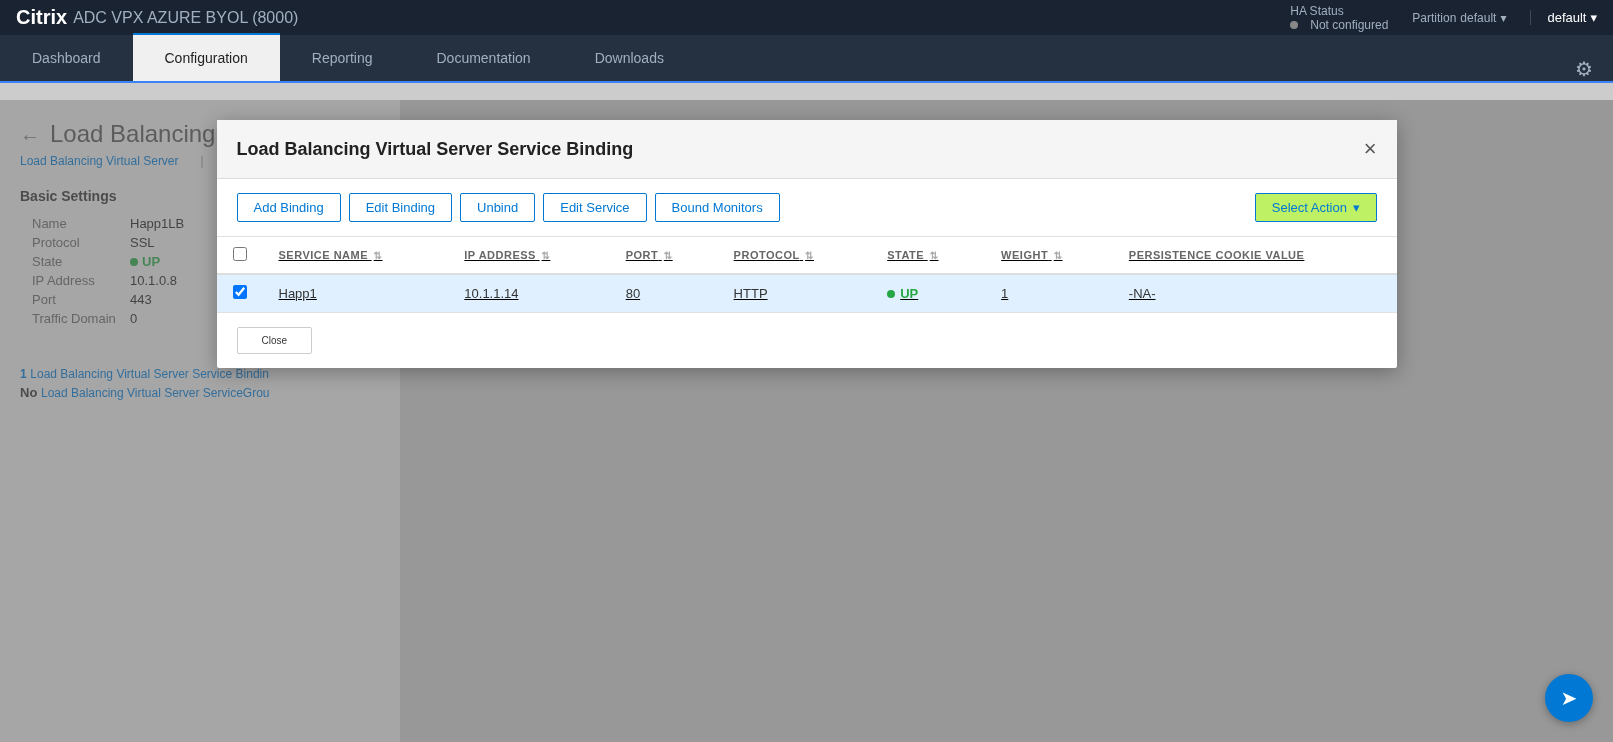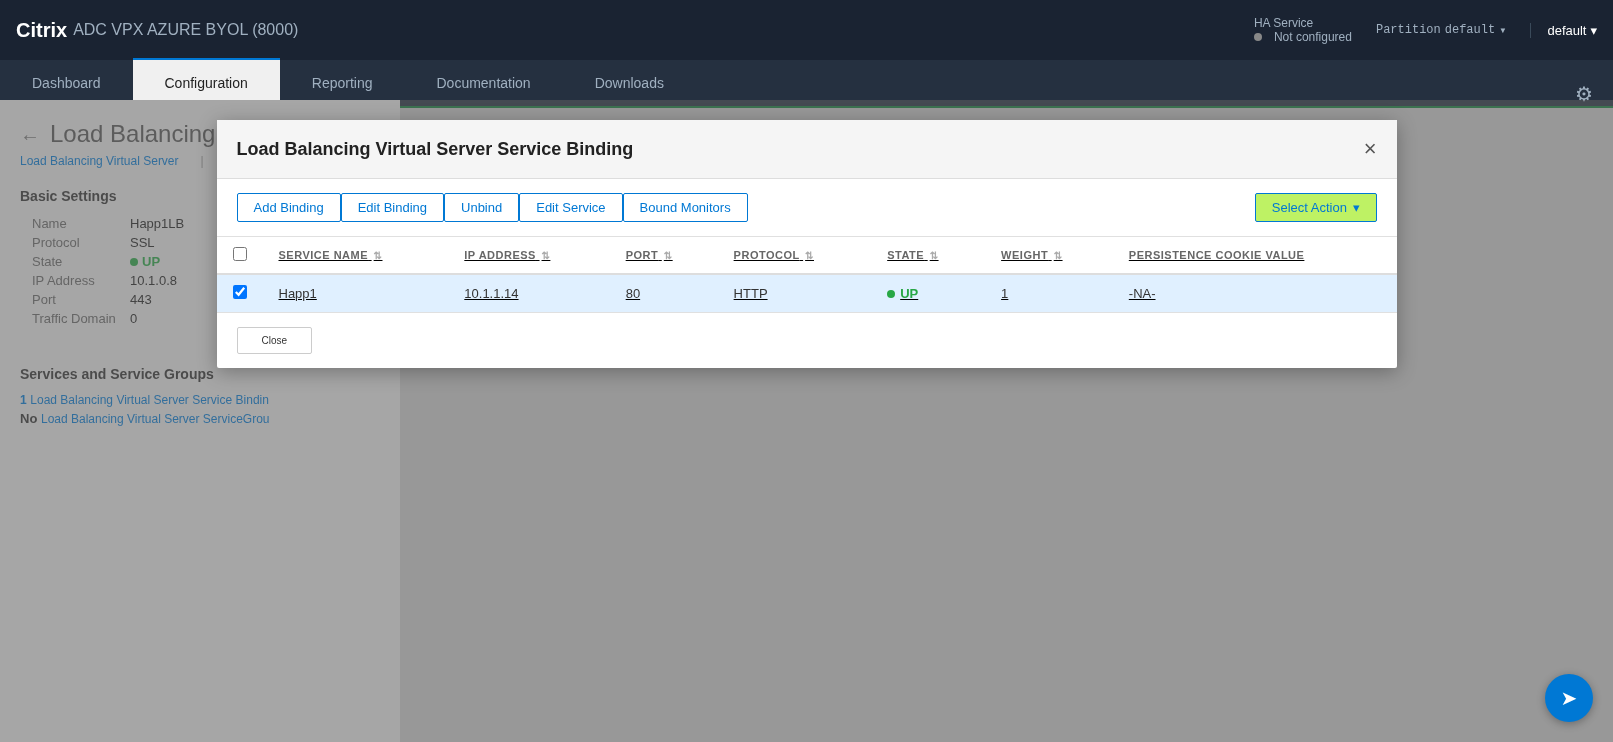--- a/index.html
+++ b/index.html
@@ -1,46 +1,46 @@
 <!DOCTYPE html>
 <html><head>
   <meta charset="utf-8">
   <style>
     * { box-sizing: border-box; margin: 0; padding: 0; }
     body { font-family: Arial, sans-serif; font-size: 13px; background: #ccc; overflow: hidden; width: 1613px; height: 742px; }
 
     
     .topbar {
       background: #1a2332;
-      height: 60px;
+      height: 35px;
       display: flex;
       align-items: center;
       padding: 0 16px;
       justify-content: space-between;
     }
     .topbar-left { display: flex; align-items: center; gap: 6px; }
     .topbar-brand-citrix { color: #fff; font-size: 20px; font-weight: bold; }
     .topbar-brand-rest { color: #a0b0c0; font-size: 16px; font-weight: normal; }
     .topbar-right { display: flex; align-items: center; gap: 24px; }
     .ha-status { display: flex; flex-direction: column; align-items: flex-start; }
     .ha-status-title { color: #a0b0c0; font-size: 12px; }
     .ha-status-val { display: flex; align-items: center; gap: 12px; color: #a0b0c0; font-size: 12px; }
     .ha-dot { width: 8px; height: 8px; border-radius: 50%; background: #888; }
-    .partition { color: #a0b0c0; font-size: 12px; display: flex; align-items: center; gap: 4px; font-family: Liberation Mono, monospace; }
+    .partition { color: #a0b0c0; font-size: 12px; display: flex; align-items: center; gap: 4px; }
     .user-menu { color: #fff; font-size: 13px; display: flex; align-items: center; gap: 4px; border-left: 1px solid #3a4a5a; padding-left: 16px; }
     .gear-icon { color: #a0b0c0; font-size: 20px; cursor: pointer; }
 
     
     .navbar {
       background: #253040;
       height: 48px;
       display: flex;
       align-items: flex-end;
       padding: 0 0;
-      border-bottom: 2px solid #15803d;
+      border-bottom: 2px solid #3b82f6;
     }
     .nav-tab {
       padding: 12px 32px;
       color: #a0b0c0;
       cursor: pointer;
       font-size: 14px;
       border-top: 2px solid transparent;
       height: 48px;
       display: flex;
       align-items: center;
@@ -109,20 +109,21 @@
       justify-content: space-between;
       border-bottom: 1px solid #ddd;
     }
     .modal-title { font-size: 18px; font-weight: bold; color: #222; }
     .modal-close { font-size: 22px; color: #555; cursor: pointer; border: none; background: none; }
 
     .modal-toolbar {
       padding: 14px 20px;
       display: flex;
       align-items: center;
+      gap: 8px;
       border-bottom: 1px solid #e0e0e0;
     }
     .toolbar-btn {
       padding: 6px 16px;
       border: 1px solid #0078d4;
       background: #fff;
       color: #0078d4;
       cursor: pointer;
       font-size: 13px;
       border-radius: 2px;
@@ -196,21 +197,21 @@
 </head>
 <body>
 
 <div class="topbar">
   <div class="topbar-left">
     <span class="topbar-brand-citrix">Citrix</span>
     <span class="topbar-brand-rest">ADC VPX AZURE BYOL (8000)</span>
   </div>
   <div class="topbar-right">
     <div class="ha-status">
-      <span class="ha-status-title">HA Service</span>
+      <span class="ha-status-title">HA Status</span>
       <div class="ha-status-val">
         <span class="ha-dot"></span>
         <span>Not configured</span>
       </div>
     </div>
     <div class="partition">
       <span>Partition</span>
       <span>default</span>
       <span>▾</span>
     </div>
@@ -273,21 +274,20 @@
     <div class="setting-row">
       <span class="setting-label">Port</span>
       <span class="setting-val">443</span>
     </div>
     <div class="setting-row">
       <span class="setting-label">Traffic Domain</span>
       <span class="setting-val">0</span>
     </div>
   </div>
   <div class="services-section">
-    <div class="services-title">Services and Service Groups</div>
     <div>
       <span class="services-count services-link">1</span>
       <span class="services-link"> Load Balancing Virtual Server Service Bindin</span>
     </div>
     <div style="margin-top:4px">
       <span style="font-weight:bold;color:#333">No</span>
       <span class="services-link"> Load Balancing Virtual Server ServiceGrou</span>
     </div>
   </div>
 </div>

